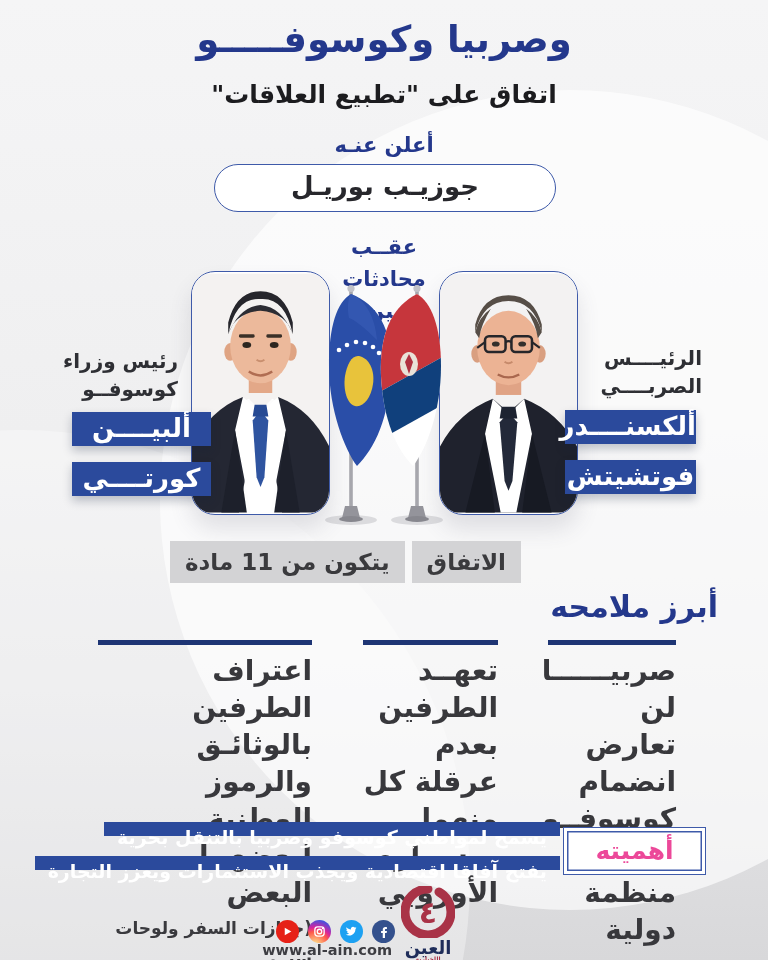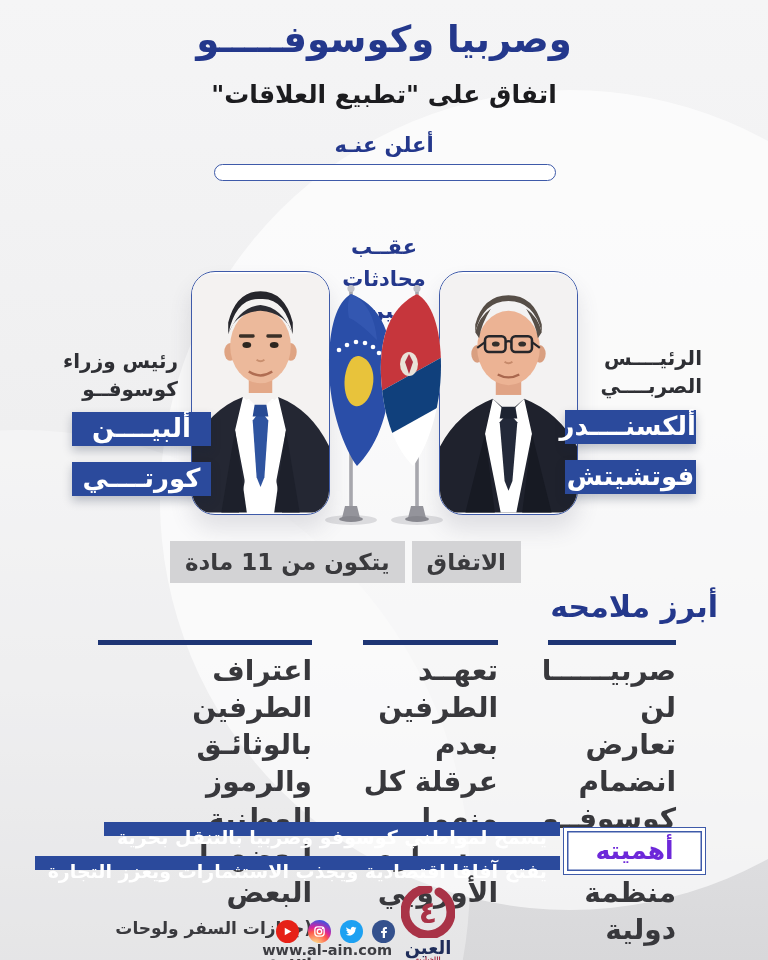--- a/index.html
+++ b/index.html
@@ -60,21 +60,21 @@
   .col .txt{font-size:28px;font-weight:bold;color:#38383c;line-height:37px;
     text-align:right;white-space:pre-line;}
   .col .note{font-size:17px;font-weight:bold;color:#3a3a3e;line-height:30px;
     text-align:right;white-space:pre-line;margin-top:2px;}
   .col-r{right:92px;width:128px;}
   .col-m{right:270px;width:135px;}
   .col-l{right:456px;width:214px;}
 
   .imp-label{position:absolute;top:827px;right:62px;width:141px;height:46px;background:#fff;
     border:1px solid #3e5aa9;box-shadow:inset 0 0 0 3px #fff,inset 0 0 0 4.5px #3e5aa9;
-    color:#6d28d9;font-size:25px;font-weight:bold;text-align:center;line-height:46px;}
+    color:#ec4899;font-size:25px;font-weight:bold;text-align:center;line-height:46px;}
   .imp-bar{position:absolute;right:208px;height:14px;background:#2b4a9c;color:#fff;
     font-size:19px;font-weight:bold;line-height:31px;padding:0 13px;white-space:nowrap;}
   .imp-bar1{top:822px;}
   .imp-bar2{top:856px;}
 
   .logo{position:absolute;left:392px;top:886px;width:72px;text-align:center;}
   .logo-name{font-size:18px;font-weight:bold;color:#1f2d5a;line-height:15px;margin-top:-2px;}
   .logo-sub{font-size:6px;font-weight:bold;color:#a93347;letter-spacing:1px;}
   .social{position:absolute;left:276px;top:920px;display:flex;gap:9px;direction:ltr;}
   .sicon{width:23px;height:23px;border-radius:50%;display:flex;align-items:center;
@@ -91,20 +91,21 @@
 <body>
 
 <div id="canvas">
   <div class="bg-circle bg-c1"></div>
   <div class="bg-circle bg-c2"></div>
 
   <div class="abs center title">وصربيا وكوسوفـــــو</div>
   <div class="abs center subtitle">اتفاق على "تطبيع العلاقات"</div>
   <div class="abs center announced">أعلن عنـه</div>
   <div class="abs pill">
+    <div class="pill-name">جوزيـب بوريـل</div>
   </div>
 
   <div class="abs between">عقــب
 محادثات
 بين</div>
 
   <div class="card card-left">
     <svg viewBox="0 0 140 244">
       <rect x="0" y="0" width="140" height="244" fill="#f4f2f1"></rect>
       <rect x="58" y="96" width="24" height="26" fill="#e3a888"></rect>

